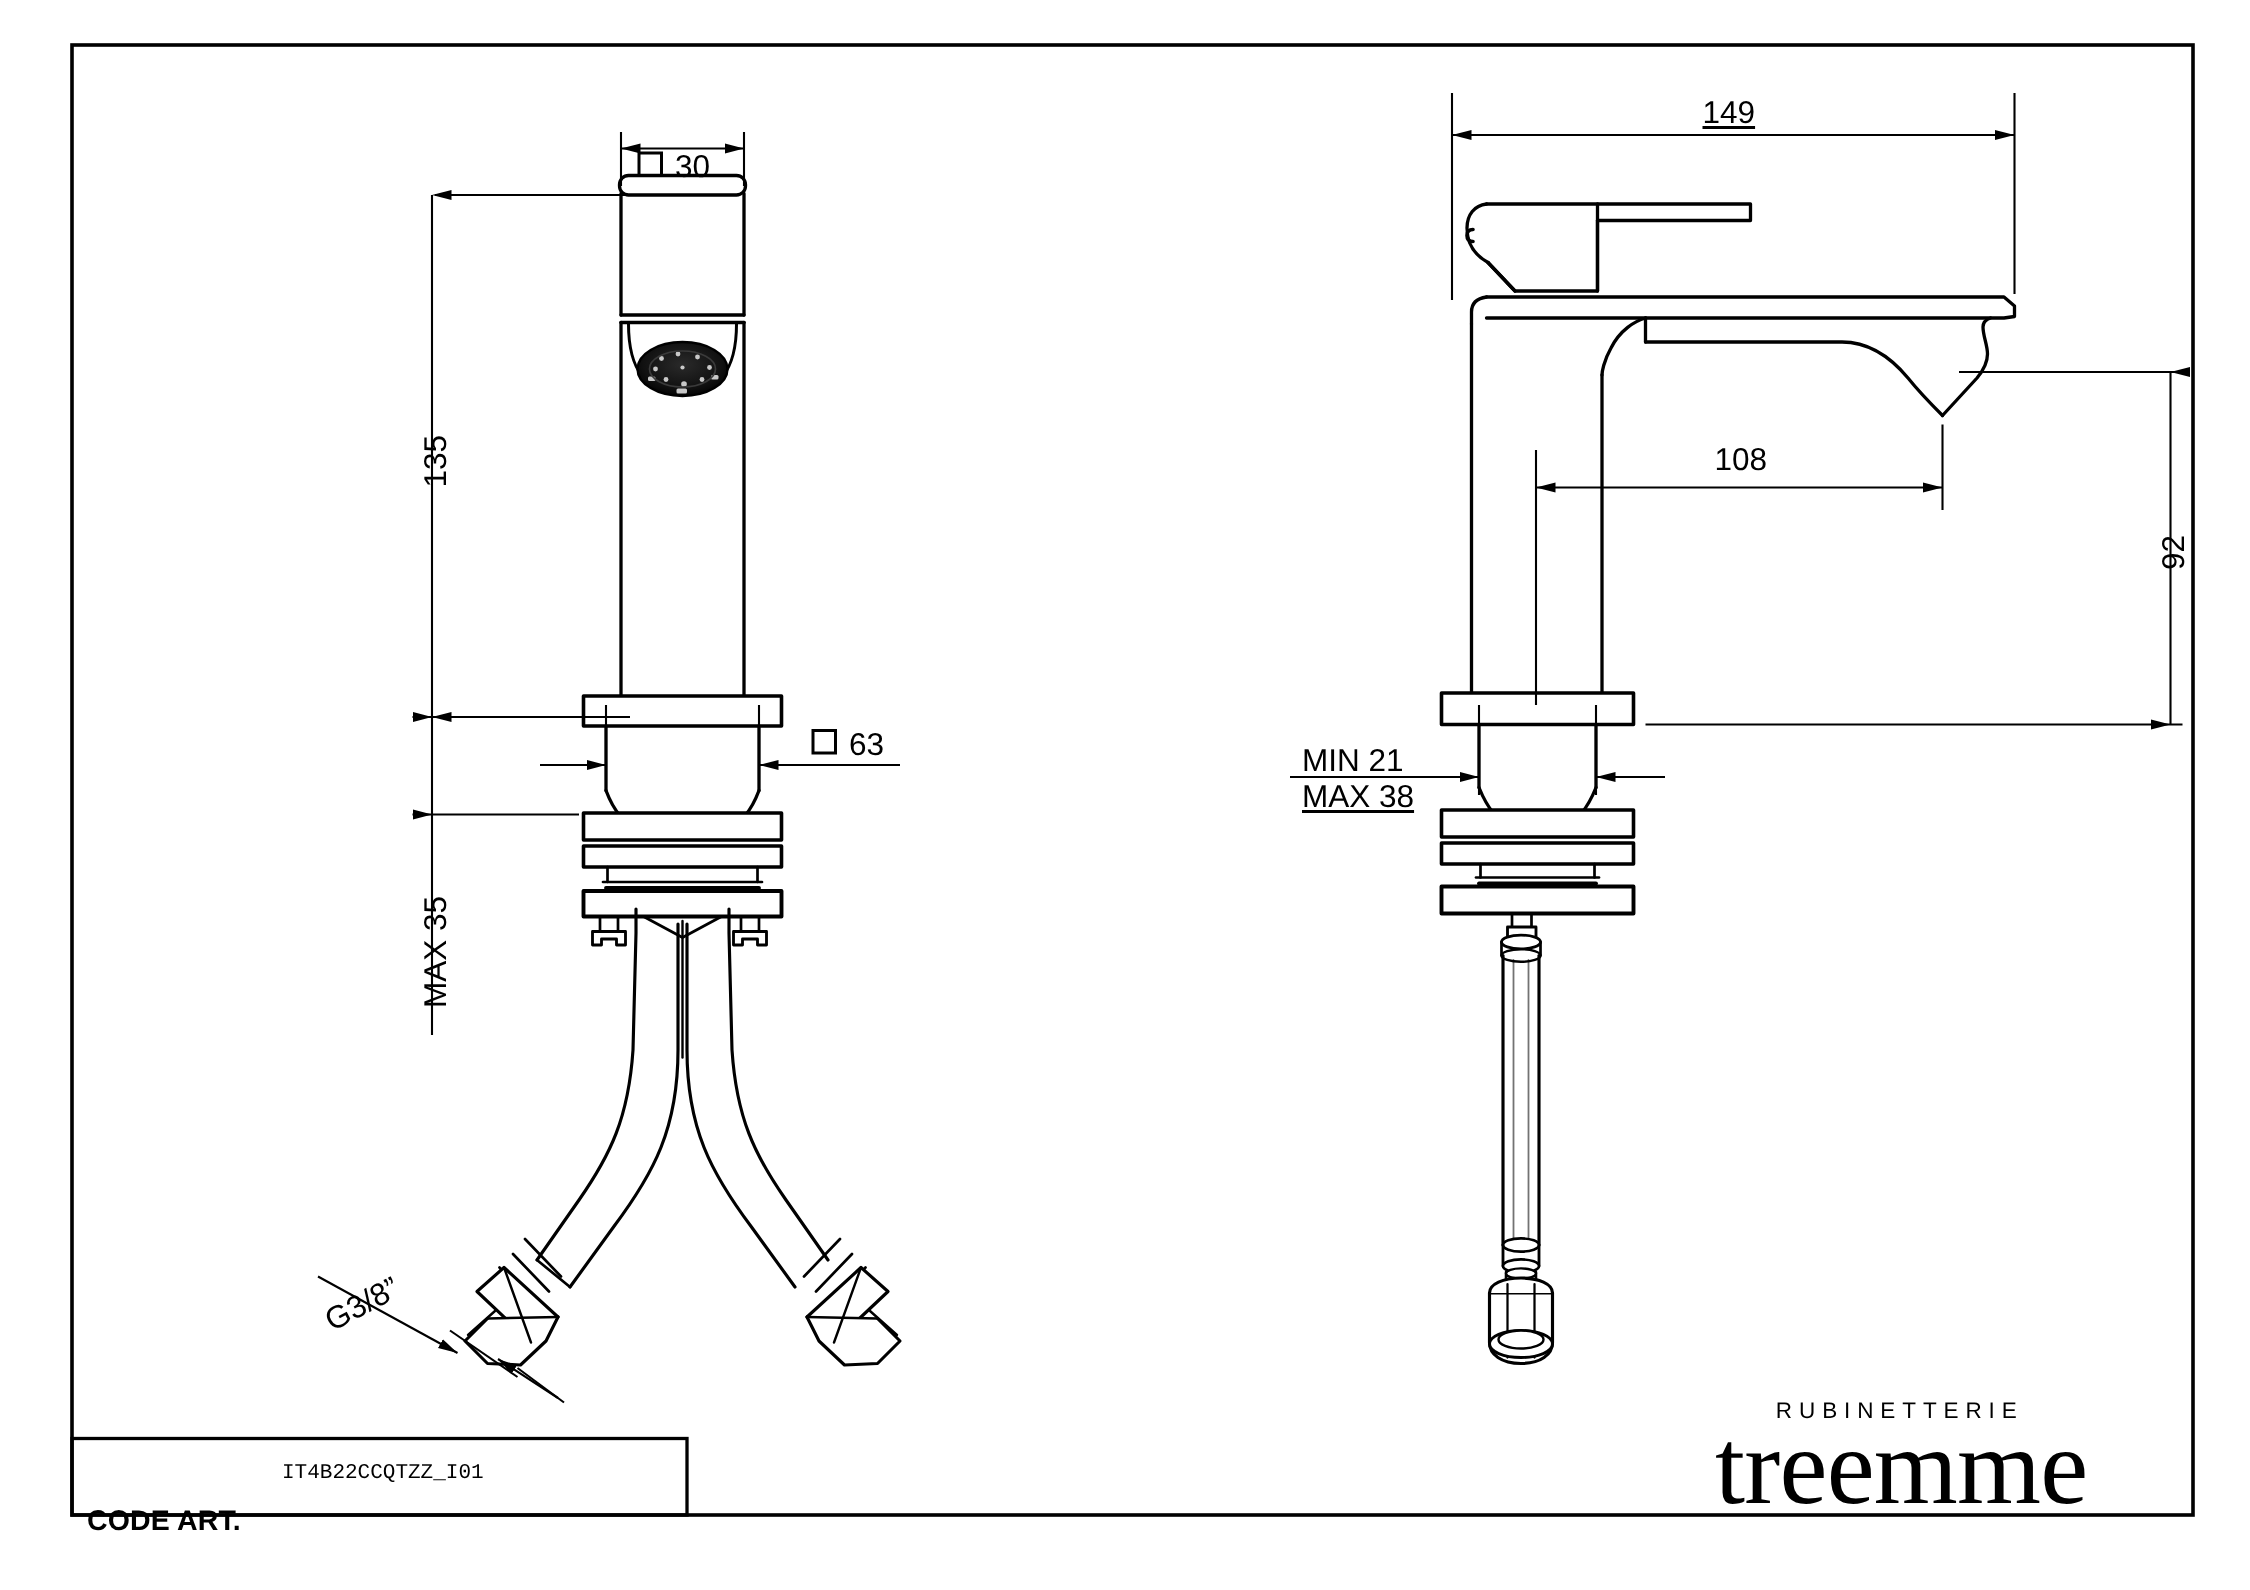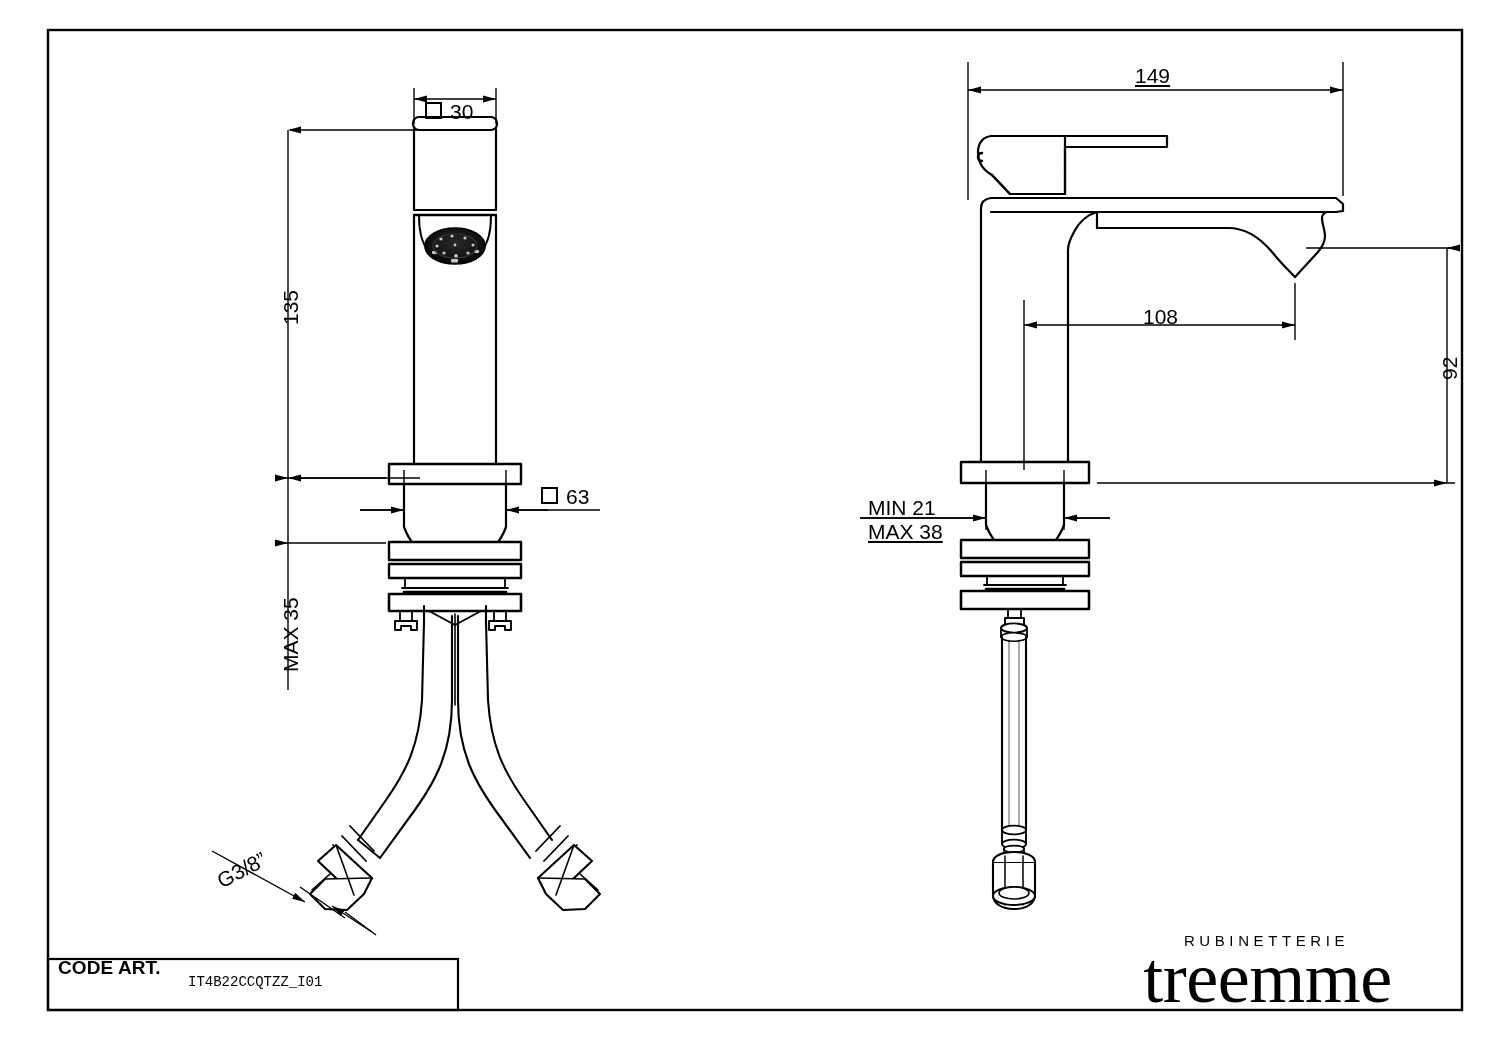--- a/index.html
+++ b/index.html
@@ -354,29 +354,29 @@
   <div class="dimtxt" style="left:541px; top:485px;">
     <span class="sqsym"></span><span>63</span>
   </div>
 
   <div class="dimtxt rot" style="left:279px; top:672px;">MAX 35</div>
 
   <div class="dimtxt ang" style="left:213px; top:872px;">G3/8”</div>
 
   <div class="dimtxt" style="left:1135px; top:64px;text-decoration:underline;">149</div>
 
-  <div class="dimtxt" style="left:1143px; top:305px;">108</div>
+  <div class="dimtxt" style="left:1143px; top:295px;">108</div>
 
   <div class="dimtxt rot" style="left:1438px; top:380px;">92</div>
 
   <div class="dimtxt" style="left:868px; top:496px;">MIN 21</div>
 
   <div class="dimtxt" style="left:868px; top:520px;text-decoration:underline;">MAX 38</div>
 
-  <div class="codebox-label" style="left:58px; top:957px;text-align:center;">CODE ART.</div>
+  <div class="codebox-label" style="left:58px; top:1004px;text-align:center;">CODE ART.</div>
   <div class="codebox-value" style="left:188px; top:974px;">IT4B22CCQTZZ_I01</div>
 
   <div class="brand-wrap" style="left:1080px; top:933px; width:375px;">
     <div class="brand-sub">RUBINETTERIE</div>
     <div class="brand-main">treemme</div>
   </div>
 
 </div>
 
 </body></html>

